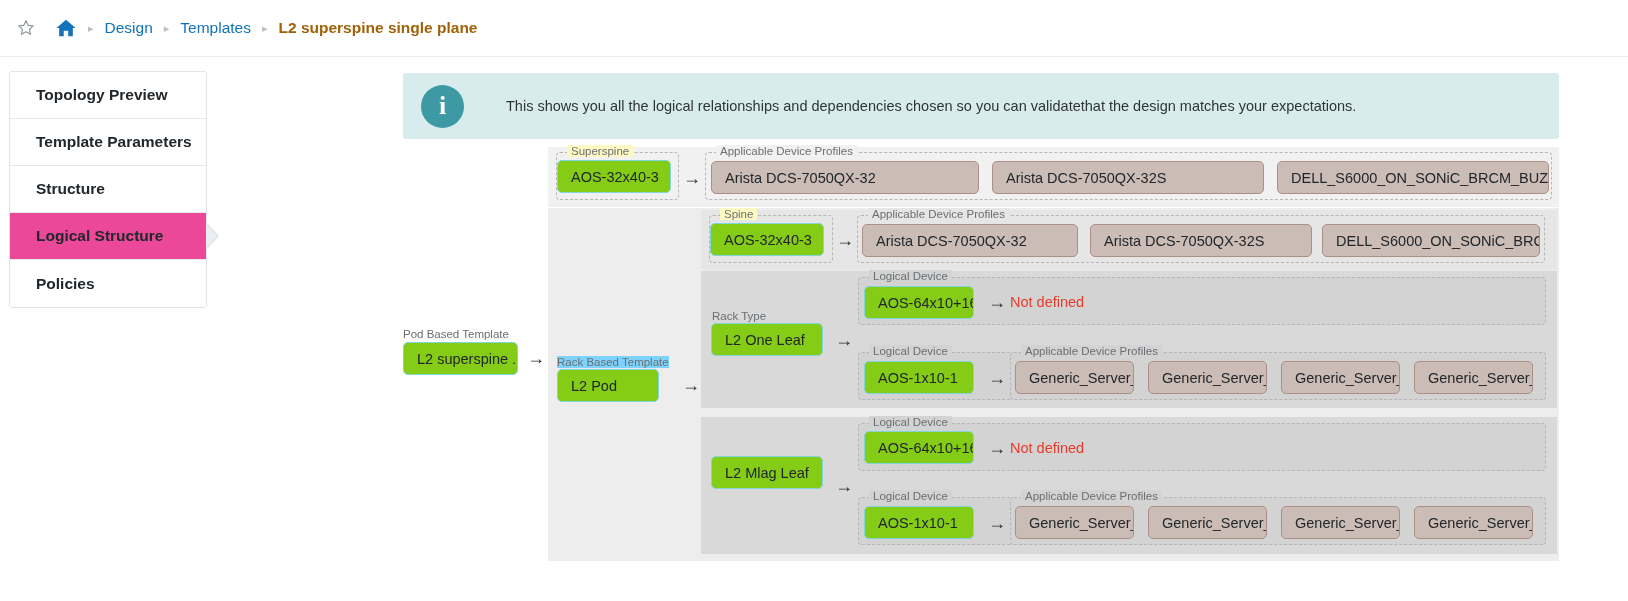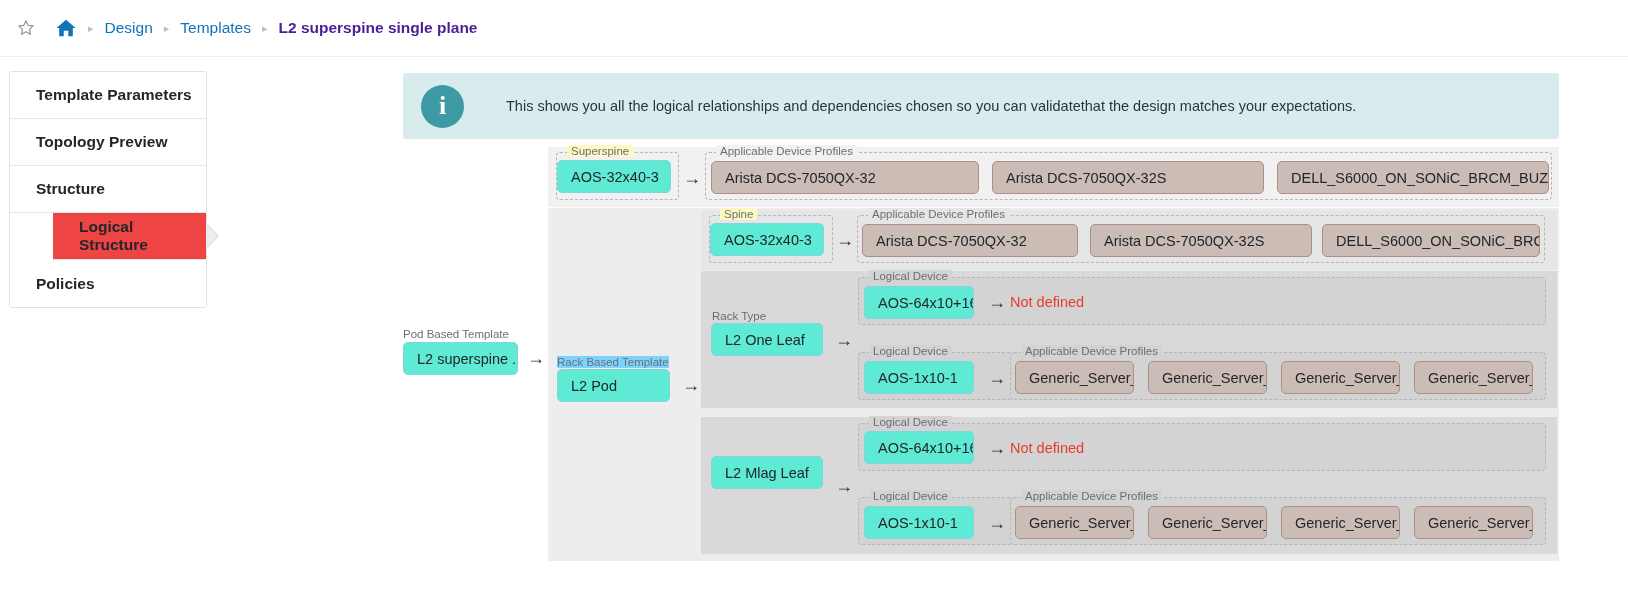--- a/index.html
+++ b/index.html
@@ -29,21 +29,21 @@
   .home-icon { width: 22px; height: 20px; display: block; margin-left: 10px; }
   .crumb-sep {
     color: #b9bfc4; font-size: 11px; line-height: 1;
     margin: 0 2px; user-select: none;
   }
   .crumb-link {
     color: #1273b8; font-size: 15.5px; text-decoration: none;
     white-space: nowrap;
   }
   .crumb-current {
-    color: #4c1d95; font-size: 15.5px; font-weight: bold;
+    color: #a16207; font-size: 15.5px; font-weight: bold;
     white-space: nowrap;
   }
 
   
   .sidebar {
     position: absolute; left: 9px; top: 71px;
     width: 198px;
     border: 1px solid #dfe3e6;
     border-radius: 3px;
     background: #fff;
@@ -54,21 +54,21 @@
     display: flex; align-items: center;
     padding-left: 26px;
     font-size: 15.5px;
     font-weight: bold;
     color: #22272b;
     border-bottom: 1px solid #e4e8eb;
     background: #fff;
     cursor: pointer;
   }
   .side-item:last-child { border-bottom: none; }
-  .side-item.active { background: #ef4444; margin-left: 43px; }
+  .side-item.active { background: #ec4899; }
   .side-item.active::after {
     content: "";
     position: absolute;
     right: -11px; top: 50%;
     transform: translateY(-50%);
     width: 0; height: 0;
     border-top: 12px solid transparent;
     border-bottom: 12px solid transparent;
     border-left: 11px solid #eaeef2;
   }
@@ -114,21 +114,21 @@
   }
   .chip {
     border-radius: 5px;
     font-size: 14.5px;
     color: #22272b;
     display: flex; align-items: center;
     padding: 0 13px;
     white-space: nowrap; overflow: hidden;
     height: 33px;
   }
-  .chip-cyan { background: #5eead4; border: 1px solid #7fd6dd; }
+  .chip-cyan { background: #84cc16; border: 1px solid #7fd6dd; }
   .chip-tan  { background: #ccbcb6; border: 1px solid #ab9088; }
   .notdef {
     color: #e83b2b; font-size: 14.5px; white-space: nowrap;
   }
   .fs {
     position: absolute;
     border: 1px dashed #b6b6b6;
     border-radius: 4px;
   }
   .fs-legend {
@@ -185,24 +185,24 @@
     <span class="crumb-sep">▸</span>
     <a href="#" class="crumb-link">Design</a>
     <span class="crumb-sep">▸</span>
     <a href="#" class="crumb-link">Templates</a>
     <span class="crumb-sep">▸</span>
     <span class="crumb-current">L2 superspine single plane</span>
   </div>
 
   <div class="sidebar">
     <div class="side-item">
+      <span>Topology Preview</span>
+    </div>
+    <div class="side-item">
       <span>Template Parameters</span>
-    </div>
-    <div class="side-item">
-      <span>Topology Preview</span>
     </div>
     <div class="side-item">
       <span>Structure</span>
     </div>
     <div class="side-item active">
       <span>Logical Structure</span>
     </div>
     <div class="side-item">
       <span>Policies</span>
     </div>
@@ -227,21 +227,21 @@
 
   <div class="fs" style="left:705px; top:152px; width:847px; height:48px; background:#f1f1f1;">
     <span class="fs-legend" style="background:#f1f1f1;">Applicable Device Profiles</span>
   </div>
   <div class="chip chip-tan" style="position:absolute; left:711px; top:161px; width:268px;">Arista DCS-7050QX-32</div>
   <div class="chip chip-tan" style="position:absolute; left:992px; top:161px; width:272px;">Arista DCS-7050QX-32S</div>
   <div class="chip chip-tan" style="position:absolute; left:1277px; top:161px; width:272px;">DELL_S6000_ON_SONiC_BRCM_BUZZNIK_PLUS</div>
 
   <div class="outer-pod"></div>
   <div class="plainlabel" style="left:557px; top:356px; background:#7dd3fc;">Rack Based Template</div>
-  <div class="chip chip-cyan" style="position:absolute; left:557px; top:369px; width:113px;">L2 Pod</div>
+  <div class="chip chip-cyan" style="position:absolute; left:557px; top:369px; width:102px;">L2 Pod</div>
   <div class="arrow" style="position:absolute; left:680px; top:376px;">→</div>
 
   <div class="inner-spine"></div>
   <div class="fs" style="left:709px; top:215px; width:124px; height:48px; background:#e6e6e6;">
     <span class="fs-legend" style="background:#fef9c3;">Spine</span>
   </div>
   <div class="chip chip-cyan" style="position:absolute; left:710px; top:223px; width:114px;">AOS-32x40-3</div>
   <div class="arrow" style="position:absolute; left:834px; top:231px;">→</div>
 
   <div class="fs" style="left:857px; top:215px; width:688px; height:48px; background:#e6e6e6;">

